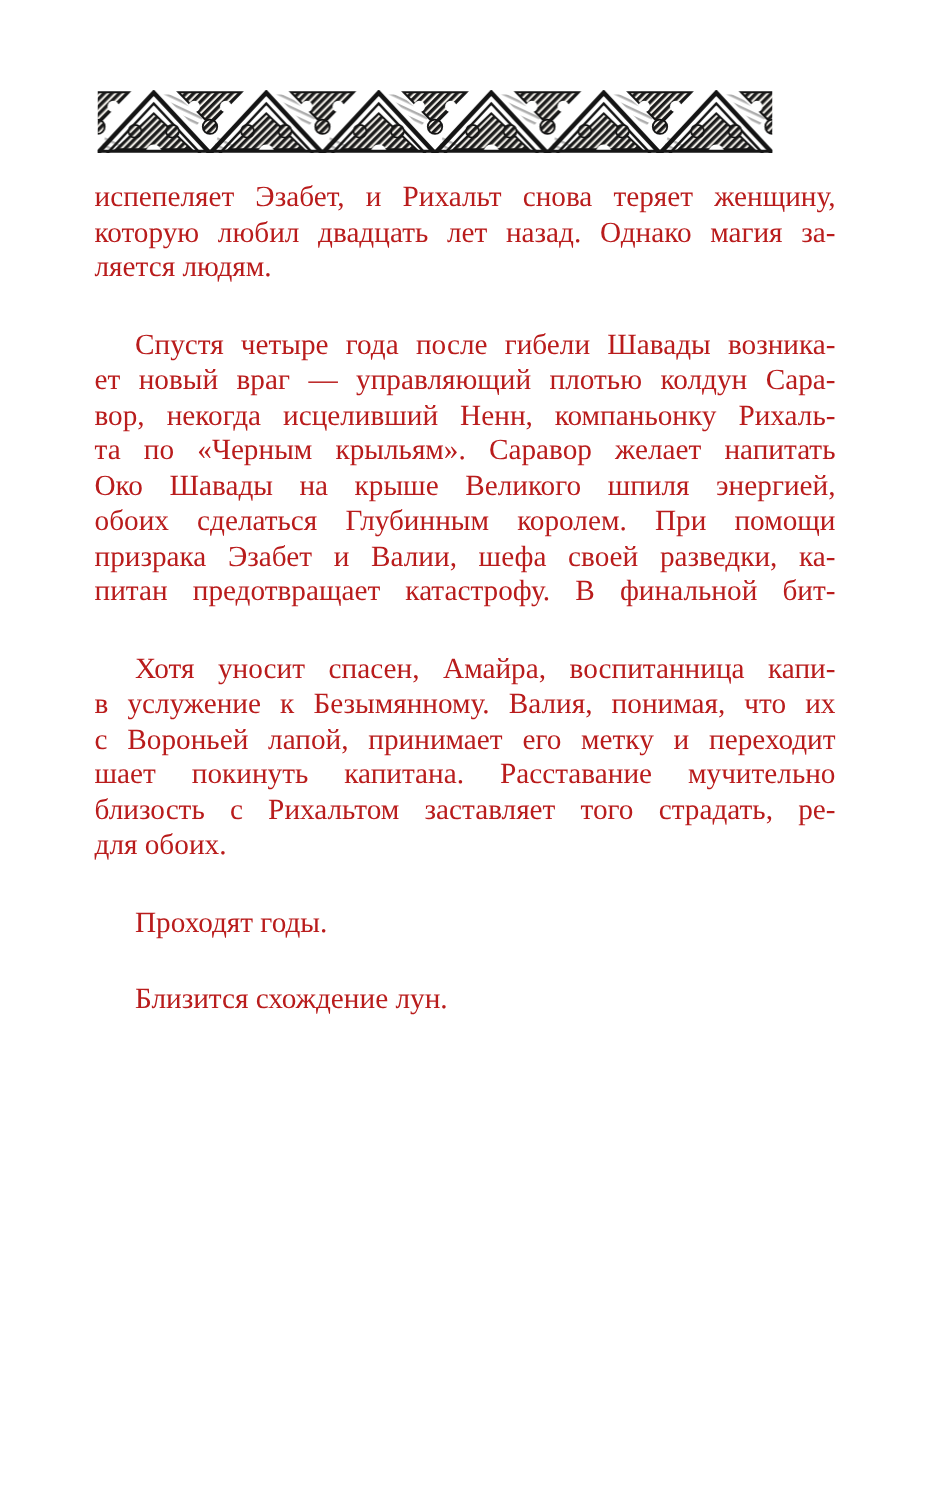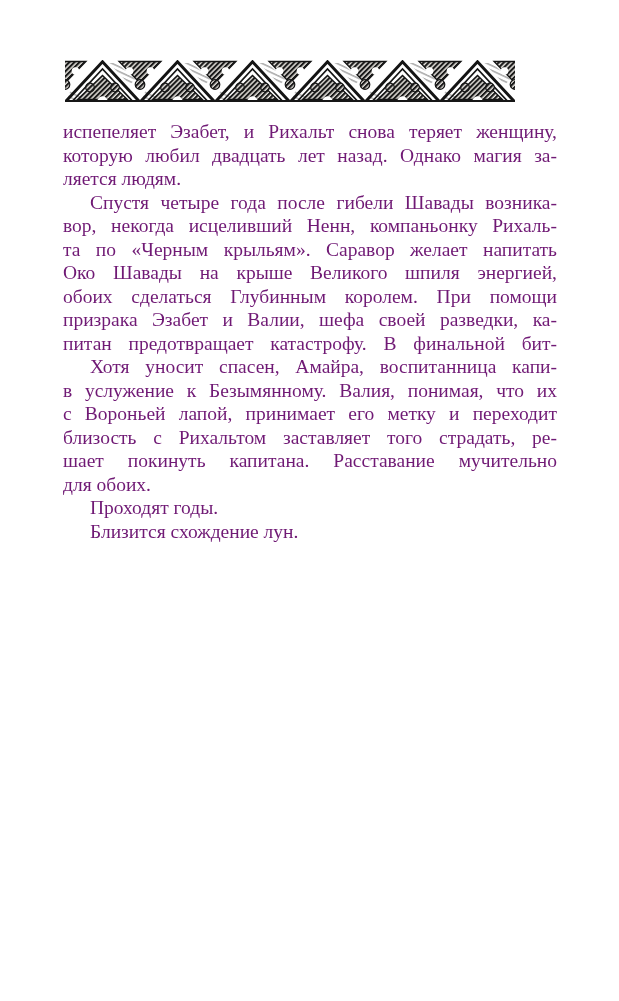--- a/index.html
+++ b/index.html
@@ -20,36 +20,37 @@
     left: 65px;
     top: 60px;
     width: 450px;
     height: 42px;
   }
   .page-text {
     position: absolute;
     left: 63px;
     top: 120px;
     width: 494px;
-    color: #701a75;
+    color: #b91c1c;
     font-size: 19.5px;
     line-height: 23.5px;
   }
   .para { margin: 0; padding: 0; }
   .line {
     text-align: justify;
     text-align-last: justify;
     white-space: normal;
   }
   .line.last {
     text-align: center;
     text-align-last: left;
   }
   .line.indent {
     text-indent: 27px;
+    margin-top: 28px;
   }
 </style>
 </head>
 <body>
 
 <div class="page">
 
   <div class="ornament">
     <svg width="450" height="42" viewBox="0 0 450 42" xmlns="http://www.w3.org/2000/svg">
       <defs>
@@ -96,33 +97,34 @@
   </div>
 
   <div class="page-text">
       <div class="para">
         <div class="line">испепеляет Эзабет, и Рихальт снова теряет женщину,</div>
         <div class="line">которую любил двадцать лет назад. Однако магия за-</div>
         <div class="line last">ляется людям.</div>
       </div>
       <div class="para">
         <div class="line indent">Спустя четыре года после гибели Шавады возника-</div>
+        <div class="line">ет новый враг — управляющий плотью колдун Сара-</div>
         <div class="line">вор, некогда исцеливший Ненн, компаньонку Рихаль-</div>
         <div class="line">та по «Черным крыльям». Саравор желает напитать</div>
         <div class="line">Око Шавады на крыше Великого шпиля энергией,</div>
         <div class="line">обоих сделаться Глубинным королем. При помощи</div>
         <div class="line">призрака Эзабет и Валии, шефа своей разведки, ка-</div>
         <div class="line">питан предотвращает катастрофу. В финальной бит-</div>
       </div>
       <div class="para">
         <div class="line indent">Хотя уносит спасен, Амайра, воспитанница капи-</div>
         <div class="line">в услужение к Безымянному. Валия, понимая, что их</div>
         <div class="line">с Вороньей лапой, принимает его метку и переходит</div>
+        <div class="line">шает покинуть капитана. Расставание мучительно</div>
         <div class="line">близость с Рихальтом заставляет того страдать, ре-</div>
-        <div class="line">шает покинуть капитана. Расставание мучительно</div>
         <div class="line last">для обоих.</div>
       </div>
       <div class="para">
         <div class="line last indent">Проходят годы.</div>
       </div>
       <div class="para">
         <div class="line last indent">Близится схождение лун.</div>
       </div>
     </div>
 

